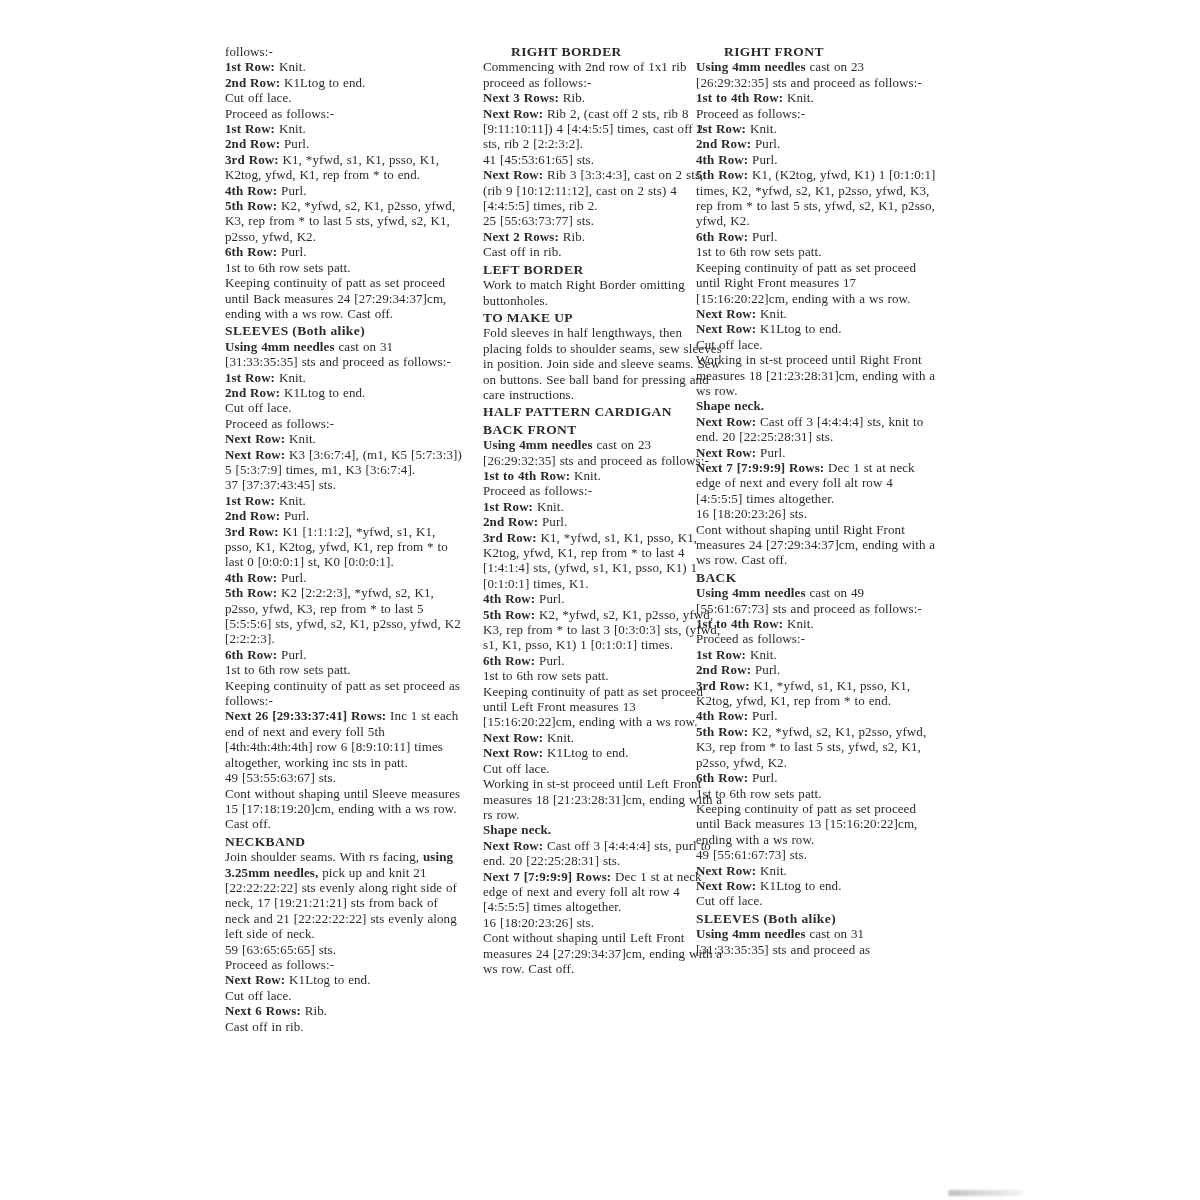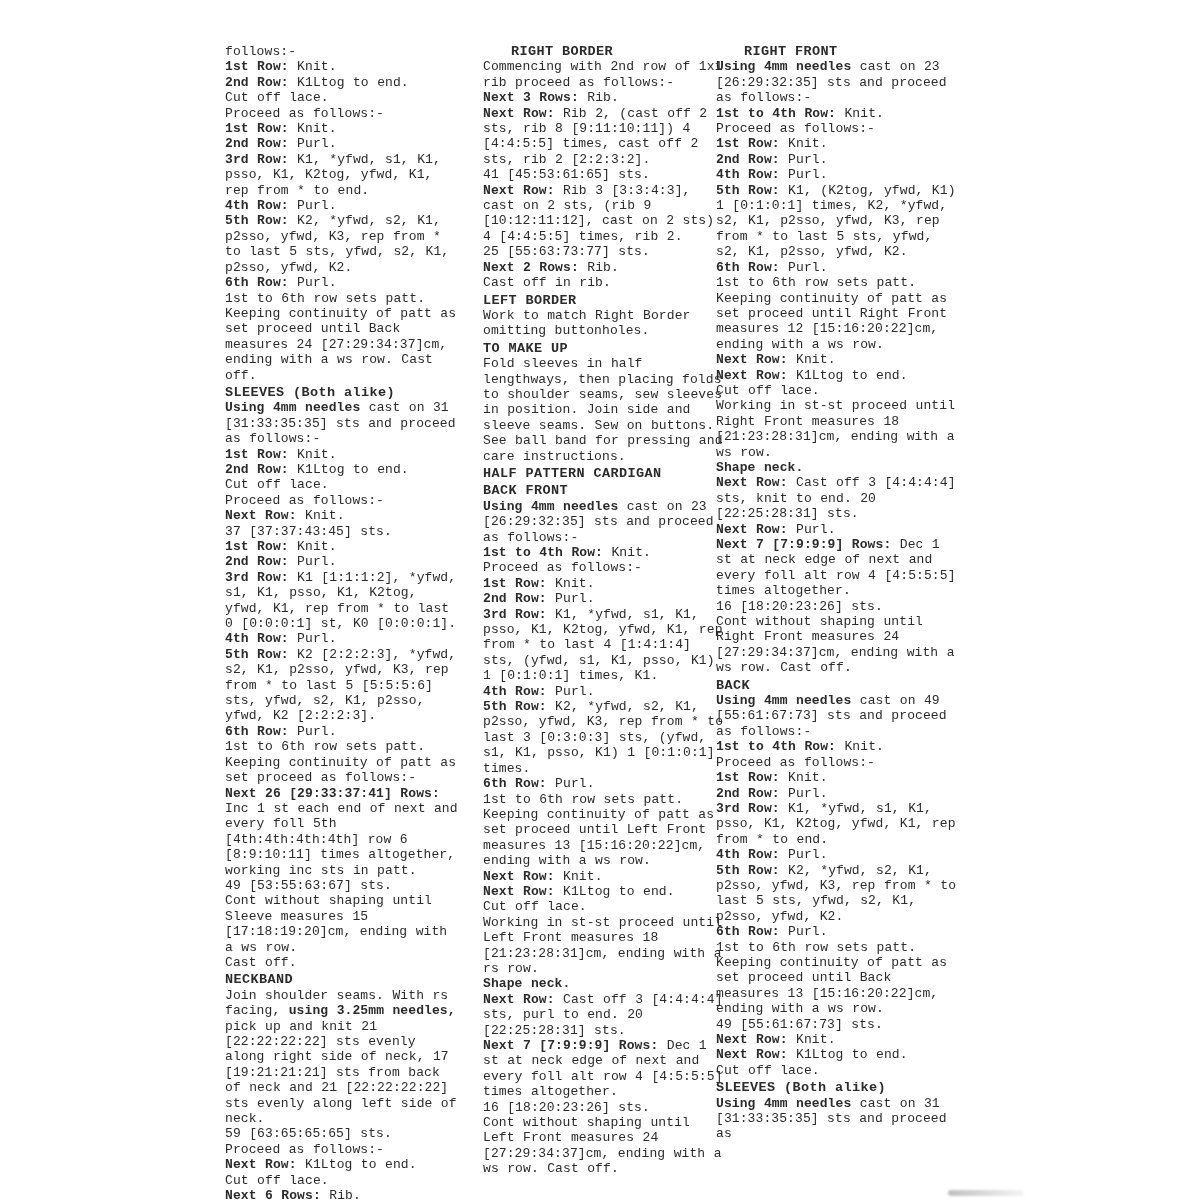--- a/index.html
+++ b/index.html
@@ -6,30 +6,30 @@
     margin: 0;
     padding: 0;
     background: #ffffff;
   }
   .page {
     position: relative;
     width: 1200px;
     height: 1200px;
     background: #ffffff;
     overflow: hidden;
-    font-family: Liberation Mono, monospace;
+    font-family: Liberation Serif, serif;
     color: #2b2b2b;
   }
   .col {
     position: absolute;
     top: 44px;
   }
   .col-1 { left: 225px; width: 238px; }
   .col-2 { left: 483px; width: 241px; }
-  .col-3 { left: 716px; width: 241px; }
+  .col-3 { left: 696px; width: 241px; }
 
   .para {
     font-size: 13px;
     line-height: 15.4px;
     letter-spacing: 0.1px;
     word-spacing: 0.5px;
   }
   .para .b, .heading {
     font-weight: bold;
   }
@@ -72,20 +72,21 @@
       <div class="para"><span class="b">6th Row:</span><span> Purl.</span></div>
       <div class="para"><span>1st to 6th row sets patt.</span></div>
       <div class="para"><span>Keeping continuity of patt as set proceed until Back measures 24 [27:29:34:37]cm, ending with a ws row. Cast off.</span></div>
       <div class="heading">SLEEVES (Both alike)</div>
       <div class="para"><span class="b">Using 4mm needles</span><span> cast on 31 [31:33:35:35] sts and proceed as follows:-</span></div>
       <div class="para"><span class="b">1st Row:</span><span> Knit.</span></div>
       <div class="para"><span class="b">2nd Row:</span><span> K1Ltog to end.</span></div>
       <div class="para"><span>Cut off lace.</span></div>
       <div class="para"><span>Proceed as follows:-</span></div>
       <div class="para"><span class="b">Next Row:</span><span> Knit.</span></div>
+      <div class="para"><span class="b">Next Row:</span><span> K3 [3:6:7:4], (m1, K5 [5:7:3:3]) 5 [5:3:7:9] times, m1, K3 [3:6:7:4].</span></div>
       <div class="para"><span>37 [37:37:43:45] sts.</span></div>
       <div class="para"><span class="b">1st Row:</span><span> Knit.</span></div>
       <div class="para"><span class="b">2nd Row:</span><span> Purl.</span></div>
       <div class="para"><span class="b">3rd Row:</span><span> K1 [1:1:1:2], *yfwd, s1, K1, psso, K1, K2tog, yfwd, K1, rep from * to last 0 [0:0:0:1] st, K0 [0:0:0:1].</span></div>
       <div class="para"><span class="b">4th Row:</span><span> Purl.</span></div>
       <div class="para"><span class="b">5th Row:</span><span> K2 [2:2:2:3], *yfwd, s2, K1, p2sso, yfwd, K3, rep from * to last 5 [5:5:5:6] sts, yfwd, s2, K1, p2sso, yfwd, K2 [2:2:2:3].</span></div>
       <div class="para"><span class="b">6th Row:</span><span> Purl.</span></div>
       <div class="para"><span>1st to 6th row sets patt.</span></div>
       <div class="para"><span>Keeping continuity of patt as set proceed as follows:-</span></div>
       <div class="para"><span class="b">Next 26 [29:33:37:41] Rows:</span><span> Inc 1 st each end of next and every foll 5th [4th:4th:4th:4th] row 6 [8:9:10:11] times altogether, working inc sts in patt.</span></div>
@@ -142,21 +143,21 @@
       <div class="heading">RIGHT FRONT</div>
       <div class="para"><span class="b">Using 4mm needles</span><span> cast on 23 [26:29:32:35] sts and proceed as follows:-</span></div>
       <div class="para"><span class="b">1st to 4th Row:</span><span> Knit.</span></div>
       <div class="para"><span>Proceed as follows:-</span></div>
       <div class="para"><span class="b">1st Row:</span><span> Knit.</span></div>
       <div class="para"><span class="b">2nd Row:</span><span> Purl.</span></div>
       <div class="para"><span class="b">4th Row:</span><span> Purl.</span></div>
       <div class="para"><span class="b">5th Row:</span><span> K1, (K2tog, yfwd, K1) 1 [0:1:0:1] times, K2, *yfwd, s2, K1, p2sso, yfwd, K3, rep from * to last 5 sts, yfwd, s2, K1, p2sso, yfwd, K2.</span></div>
       <div class="para"><span class="b">6th Row:</span><span> Purl.</span></div>
       <div class="para"><span>1st to 6th row sets patt.</span></div>
-      <div class="para"><span>Keeping continuity of patt as set proceed until Right Front measures 12 [15:16:20:22]cm, ending with a ws row.</span></div>
+      <div class="para"><span>Keeping continuity of patt as set proceed until Right Front measures 17 [15:16:20:22]cm, ending with a ws row.</span></div>
       <div class="para"><span class="b">Next Row:</span><span> Knit.</span></div>
       <div class="para"><span class="b">Next Row:</span><span> K1Ltog to end.</span></div>
       <div class="para"><span>Cut off lace.</span></div>
       <div class="para"><span>Working in st-st proceed until Right Front measures 18 [21:23:28:31]cm, ending with a ws row.</span></div>
       <div class="para"><span class="b">Shape neck.</span></div>
       <div class="para"><span class="b">Next Row:</span><span> Cast off 3 [4:4:4:4] sts, knit to end. 20 [22:25:28:31] sts.</span></div>
       <div class="para"><span class="b">Next Row:</span><span> Purl.</span></div>
       <div class="para"><span class="b">Next 7 [7:9:9:9] Rows:</span><span> Dec 1 st at neck edge of next and every foll alt row 4 [4:5:5:5] times altogether.</span></div>
       <div class="para"><span>16 [18:20:23:26] sts.</span></div>
       <div class="para"><span>Cont without shaping until Right Front measures 24 [27:29:34:37]cm, ending with a ws row. Cast off.</span></div>

